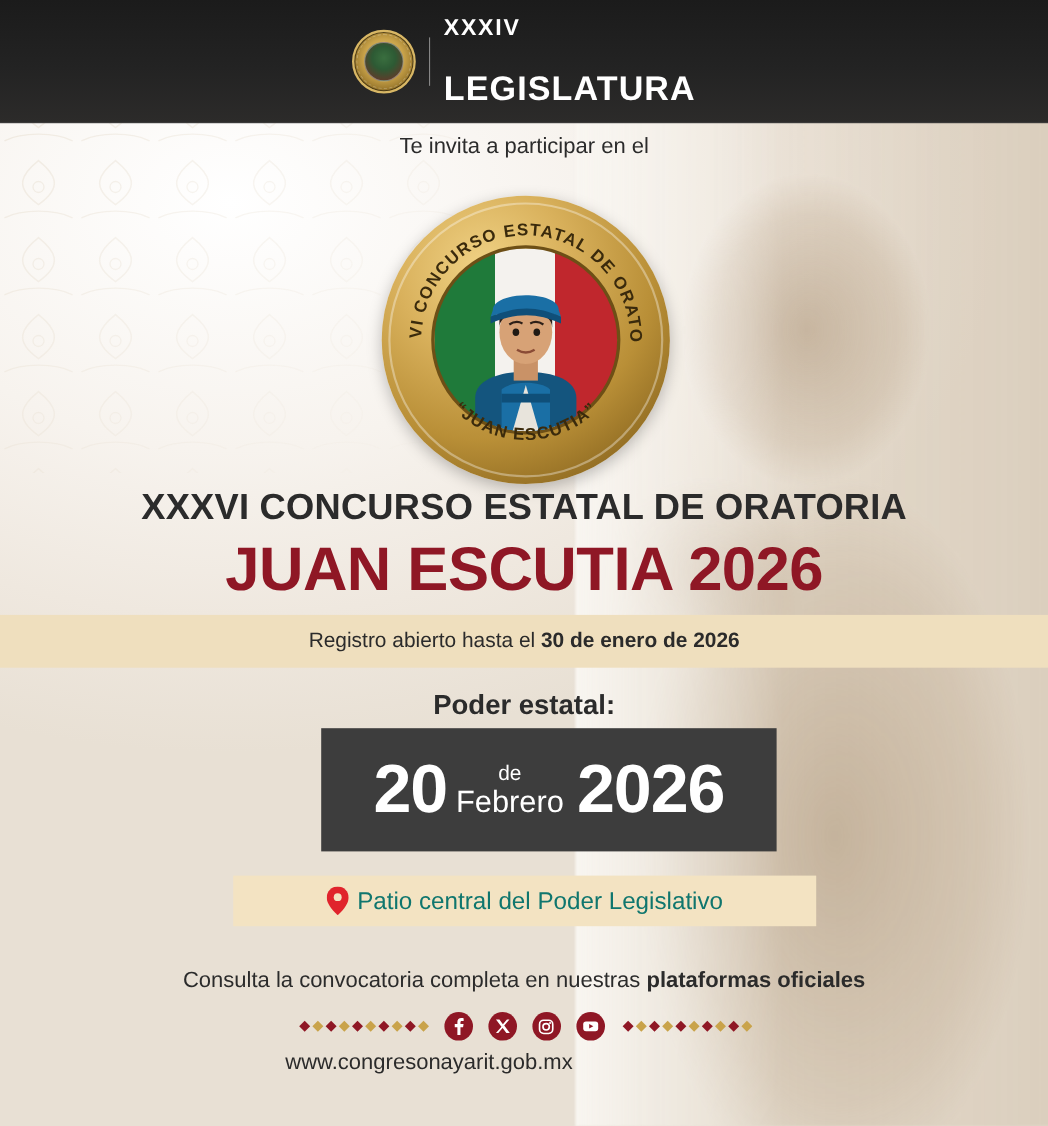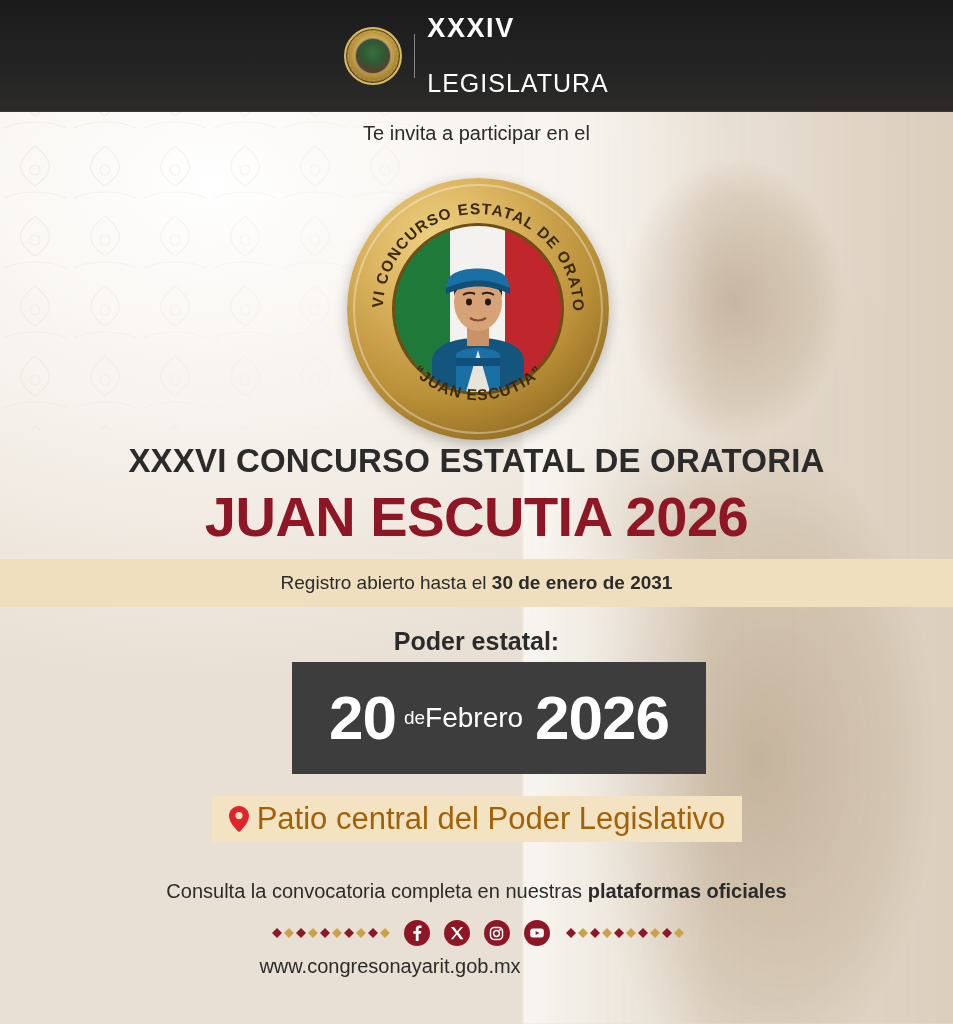--- a/index.html
+++ b/index.html
@@ -70,24 +70,24 @@
     border: 1px solid rgba(255,255,255,0.35);
   }
   .seal .ring-text {
     position: absolute; inset: 2px;
     border-radius: 50%;
     border: 1px dashed rgba(255,255,255,0.22);
   }
   .divider-v { width: 1px; height: 44px; background: rgba(255,255,255,0.45); }
   .legis { line-height: 1.02; }
   .legis .l1 {
-    color: #ffffff; font-size: 27px; font-weight: 700; letter-spacing: 1.6px;
+    color: #ffffff; font-size: 21px; font-weight: 700; letter-spacing: 1.6px;
   }
   .legis .l2 {
-    color: #ffffff; font-size: 25px; font-weight: 400; letter-spacing: 1.0px; margin-top: 28px;
+    color: #ffffff; font-size: 31px; font-weight: 700; letter-spacing: 1.0px; margin-top: 28px;
   }
 
   
   .invite {
     position: absolute; left: 0; top: 122px; width: 953px;
     text-align: center; font-size: 20px; color: #2b2b2b; font-weight: 400;
   }
 
   
   .medal {
@@ -158,37 +158,37 @@
     position: absolute; left: 292px; top: 662px;
     width: 414px; height: 112px;
     background: #3d3d3d;
     display: flex; align-items: center; justify-content: center;
     color: #ffffff;
   }
   .datebox .d-day {
     font-size: 62px; font-weight: 700; line-height: 1; letter-spacing: -1px;
   }
   .datebox .d-mid {
-    display: flex; flex-direction: row; align-items: center; justify-content: center;
+    display: flex; flex-direction: column; align-items: center; justify-content: center;
     margin: 0 8px;
   }
   .datebox .d-de { font-size: 19px; font-weight: 400; line-height: 1; margin-bottom: 2px; }
   .datebox .d-month { font-size: 28px; font-weight: 400; line-height: 1; }
   .datebox .d-year {
     font-size: 62px; font-weight: 700; line-height: 1; letter-spacing: -1px; margin-left: 4px;
   }
 
   
   .venue {
     position: absolute; left: 212px; top: 796px;
     width: 530px; height: 46px;
     background: #f3e3c2;
     display: flex; align-items: center; justify-content: center; gap: 8px;
   }
-  .venue .label { font-size: 31px; color: #a16207; }
+  .venue .label { font-size: 22px; color: #0f766e; }
   .pin { width: 20px; height: 26px; display:block; }
 
   
   .consulta {
     position: absolute; left: 0; top: 880px; width: 953px;
     text-align: center; font-size: 20px; color: #2b2b2b;
   }
   .consulta b { font-weight: 700; }
 
   
@@ -292,21 +292,21 @@
         <textPath href="#arcBot" startOffset="50%" text-anchor="middle">“JUAN ESCUTIA”</textPath>
       </text>
     </svg>
   </div>
 
   <div class="title1">XXXVI CONCURSO ESTATAL DE ORATORIA</div>
   <div class="title2">JUAN ESCUTIA 2026</div>
 
   <div class="regstrip">
     <div class="txt">
-      <span>Registro abierto hasta el </span><b>30 de enero de 2031</b>
+      <span>Registro abierto hasta el </span><b>30 de enero de 2026</b>
     </div>
   </div>
 
   <div class="etapa">Poder estatal:</div>
 
   <div class="datebox">
     <span class="d-day">20</span>
     <span class="d-mid">
       <span class="d-de">de</span>
       <span class="d-month">Febrero</span>

